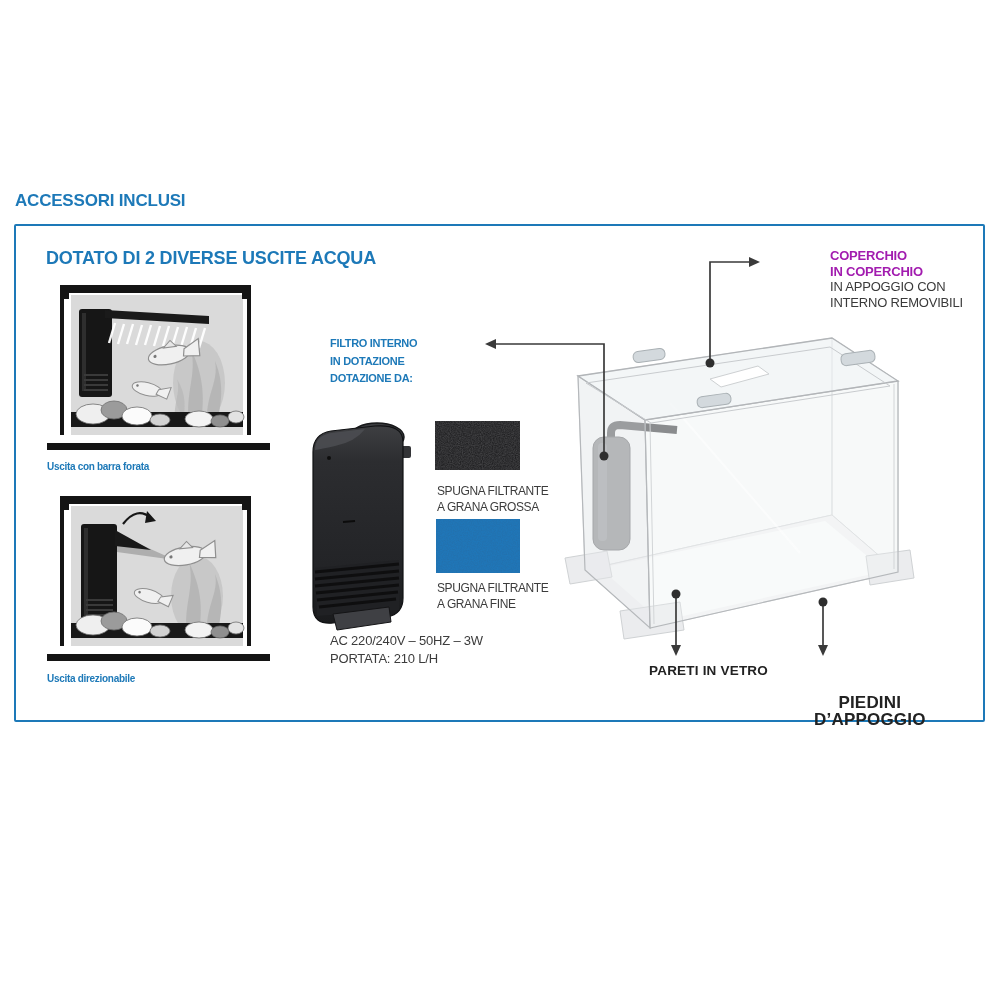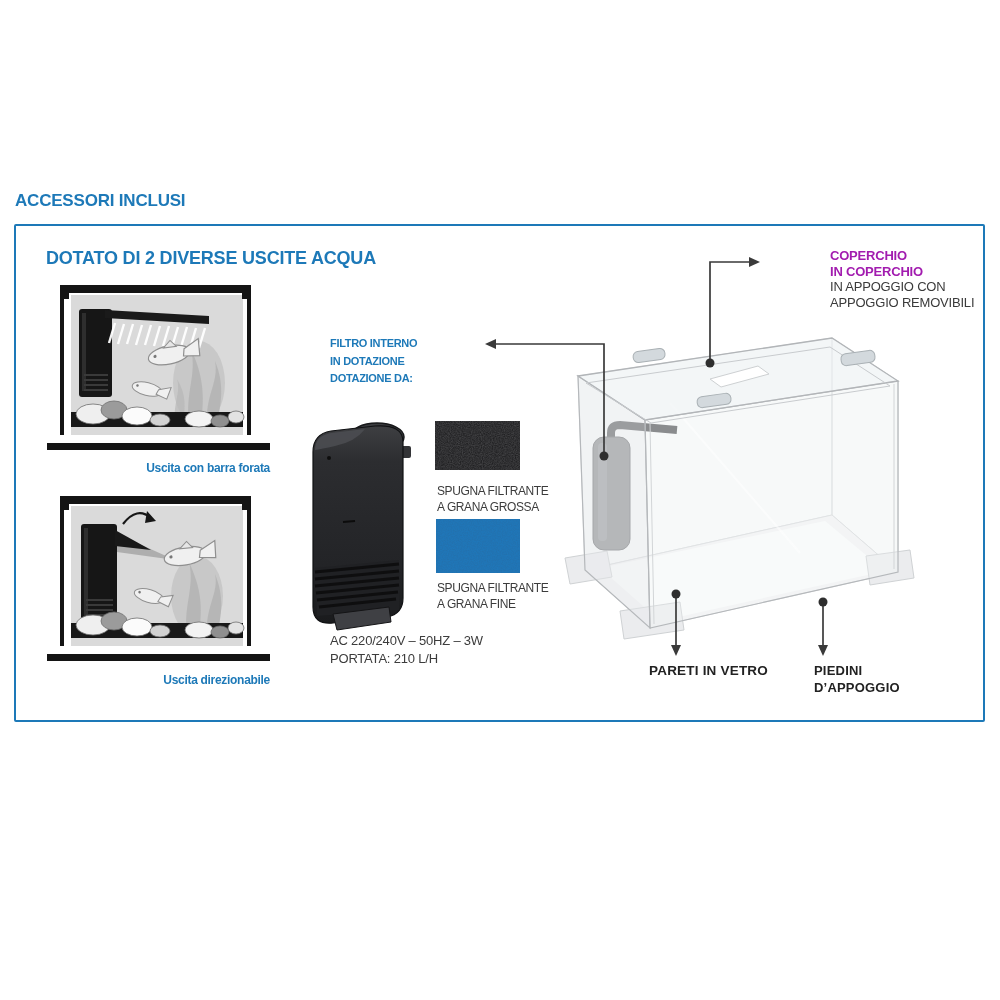--- a/index.html
+++ b/index.html
@@ -3,31 +3,31 @@
 <meta charset="utf-8">
 <style>
   html,body{margin:0;padding:0;background:#ffffff;}
   .canvas{position:relative;width:1000px;height:848px;background:#ffffff;overflow:hidden;
           font-family:"Liberation Sans","DejaVu Sans",sans-serif;}
   .abs{position:absolute;}
   .page-title{left:15px;top:191px;font-size:17px;font-weight:bold;letter-spacing:-0.2px;color:#1d79b8;}
   .panel-border{left:14px;top:224px;width:967px;height:494px;border:2px solid #1d79b8;border-radius:2px;}
   .blue-head{color:#1d79b8;font-weight:bold;}
   .dotato{left:46px;top:248px;font-size:18px;letter-spacing:-0.2px;}
-  .fig-caption{width:223px;text-align:right;font-size:12px;font-weight:bold;color:#1d79b8;letter-spacing:-0.3px;}
+  .fig-caption{width:223px;text-align:left;font-size:10px;font-weight:bold;color:#1d79b8;letter-spacing:-0.3px;}
   .cap1{left:47px;top:461px;}
   .cap2{left:47px;top:673px;}
   .filtro-head{left:330px;top:335px;font-size:11px;line-height:17.5px;letter-spacing:-0.3px;}
   .sponge-label{left:437px;font-size:12px;line-height:16px;color:#3c3c3c;letter-spacing:-0.4px;}
   .sp1{top:483px;} .sp2{top:580px;}
   .specs{left:330px;top:632px;font-size:13px;line-height:18px;color:#3c3c3c;letter-spacing:-0.2px;}
   .lid-callout{left:830px;top:248px;font-size:13px;line-height:15.5px;color:#3a3a3a;letter-spacing:-0.2px;}
   .lid-callout .b{font-weight:bold;color:#a21caf;}
   .walls-label{left:649px;top:663px;font-size:13.5px;font-weight:bold;color:#222;letter-spacing:0.2px;text-align:right;}
-  .feet-label{left:814px;top:663px;font-size:13px;font-weight:bold;color:#222;line-height:16.5px;letter-spacing:0.2px;}
+  .feet-label{left:814px;top:695px;font-size:17px;font-weight:bold;color:#222;line-height:16.5px;letter-spacing:0.2px;text-align:center;}
 </style>
 </head>
 <body>
 
 <div class="canvas">
 
   <div class="abs page-title">ACCESSORI INCLUSI</div>
 
   <div class="abs panel-border"></div>
 
@@ -271,21 +271,21 @@
       <polygon points="26,86 15,91 26,96"></polygon>
       <polygon points="201,392 206,403 211,392"></polygon>
       <polygon points="348,392 353,403 358,392"></polygon>
     </g>
   </svg>
 
   <div class="abs lid-callout">
     <div class="b">COPERCHIO</div>
     <div class="b">IN COPERCHIO</div>
     <div>IN APPOGGIO CON</div>
-    <div>APPOGGIO REMOVIBILI</div>
+    <div>INTERNO REMOVIBILI</div>
   </div>
 
   <div class="abs walls-label">PARETI IN VETRO</div>
 
   <div class="abs feet-label">
     <div>PIEDINI</div>
     <div>D’APPOGGIO</div>
   </div>
 
 </div>

